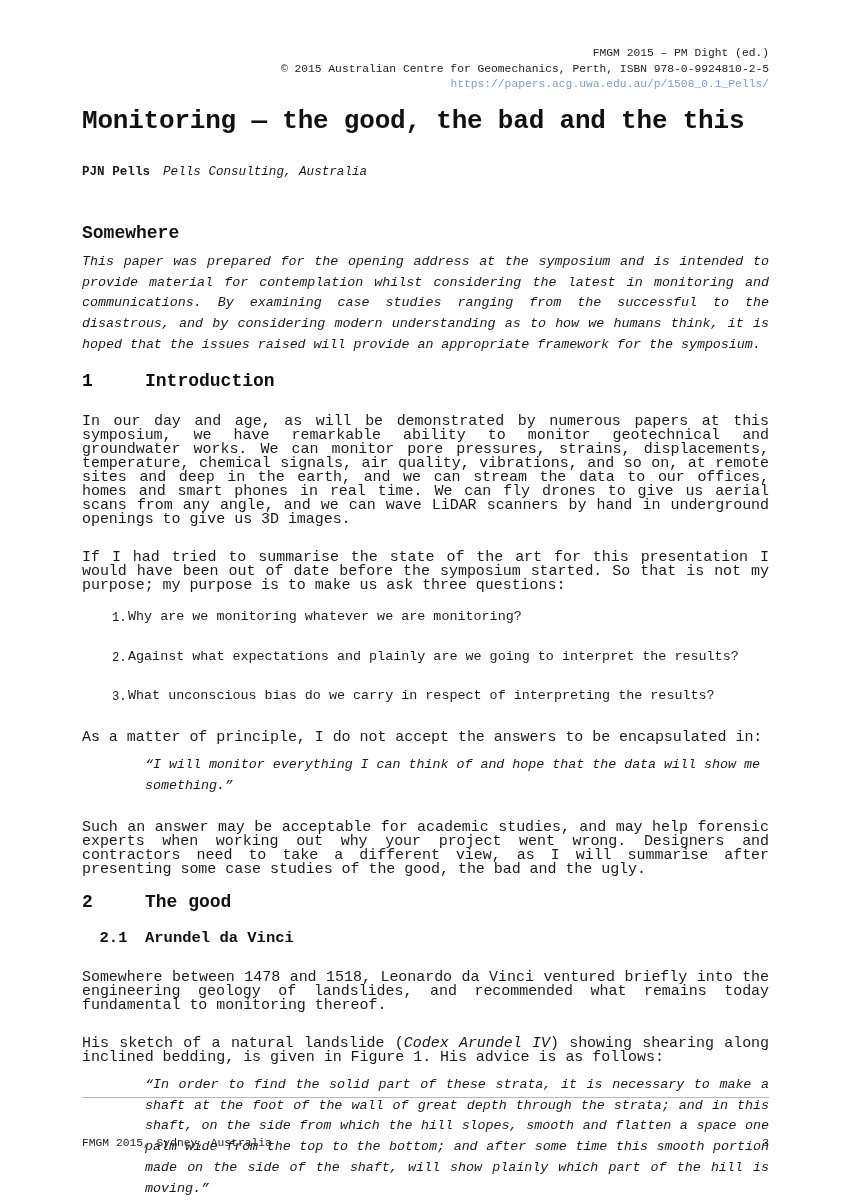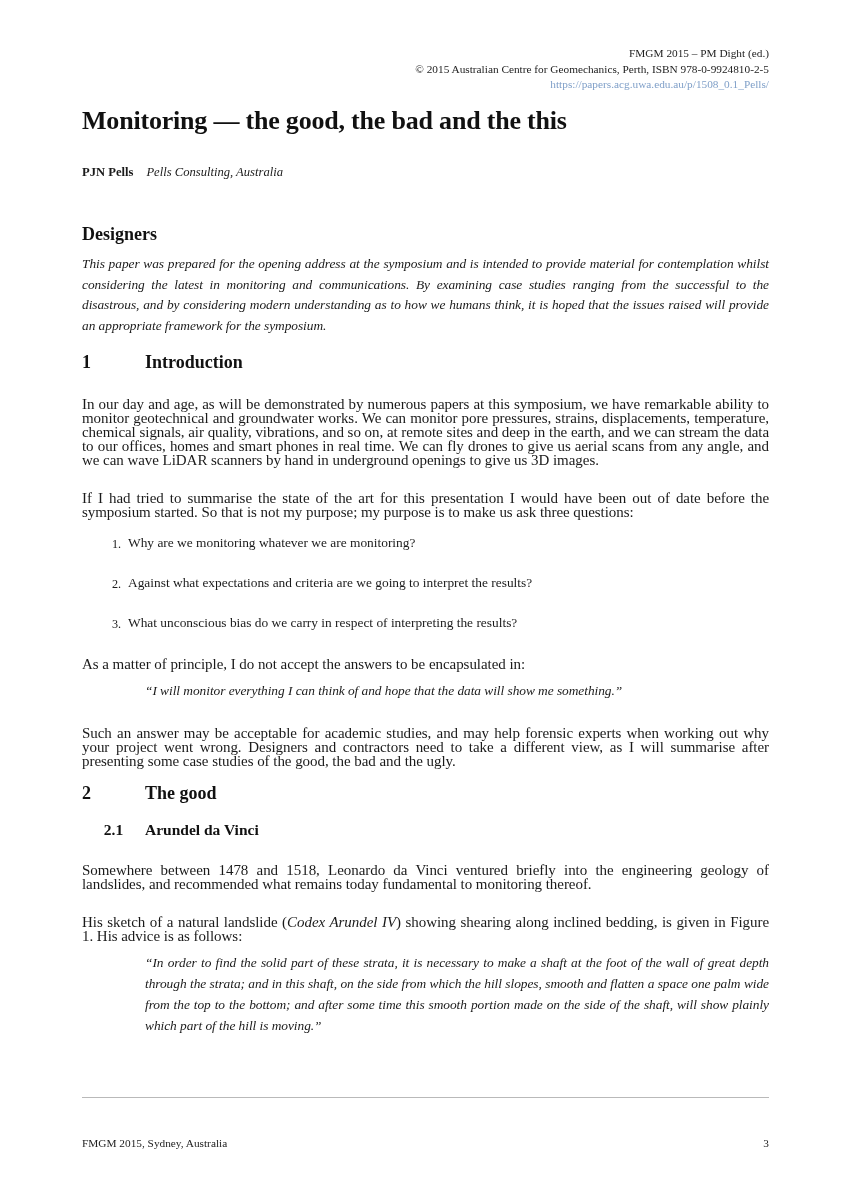--- a/index.html
+++ b/index.html
@@ -2,21 +2,21 @@
 <html><head>
 <meta charset="utf-8">
 <style>
   html,body{margin:0;padding:0;background:#ffffff;}
   .page{
     position:relative;
     width:850px;height:1202px;
     background:#ffffff;
     box-sizing:border-box;
     padding:46px 81px 0 82px;
-    font-family:Liberation Serif, serif;
+    font-family:Liberation Mono, monospace;
     color:#1a1a1a;
     overflow:hidden;
     border-radius:30px;
   }
   .pdf-header{
     text-align:right;
     font-size:11.3px;
     line-height:15.6px;
     color:#222;
   }
@@ -126,38 +126,38 @@
     <div>© 2015 Australian Centre for Geomechanics, Perth, ISBN 978-0-9924810-2-5</div>
     <div><a class="link" id="paper-link" style="color: rgb(127, 159, 200); margin-left: 6px;">https://papers.acg.uwa.edu.au/p/1508_0.1_Pells/</a></div>
   </div>
 
   <h1 class="title">Monitoring — the good, the bad and the this</h1>
 
   <p class="author">
     <span class="author-name">PJN Pells</span><span class="author-affil">Pells Consulting, Australia</span>
   </p>
 
-  <h2 class="abstract-h">Designers</h2>
+  <h2 class="abstract-h">Somewhere</h2>
   <p class="abstract">This paper was prepared for the opening address at the symposium and is intended to provide material for contemplation whilst considering the latest in monitoring and communications. By examining case studies ranging from the successful to the disastrous, and by considering modern understanding as to how we humans think, it is hoped that the issues raised will provide an appropriate framework for the symposium.</p>
 
   <div class="sec-h1">
     <span class="sec-num">1</span><span>Introduction</span>
   </div>
 
   <p class="body-p">In our day and age, as will be demonstrated by numerous papers at this symposium, we have remarkable ability to monitor geotechnical and groundwater works. We can monitor pore pressures, strains, displacements, temperature, chemical signals, air quality, vibrations, and so on, at remote sites and deep in the earth, and we can stream the data to our offices, homes and smart phones in real time. We can fly drones to give us aerial scans from any angle, and we can wave LiDAR scanners by hand in underground openings to give us 3D images.</p>
   <p class="body-p">If I had tried to summarise the state of the art for this presentation I would have been out of date before the symposium started. So that is not my purpose; my purpose is to make us ask three questions:</p>
 
   <ul class="qlist">
     <li>
       <span class="li-num">1.</span>
       <span>Why are we monitoring whatever we are monitoring?</span>
     </li>
     <li>
       <span class="li-num">2.</span>
-      <span>Against what expectations and criteria are we going to interpret the results?</span>
+      <span>Against what expectations and plainly are we going to interpret the results?</span>
     </li>
     <li>
       <span class="li-num">3.</span>
       <span>What unconscious bias do we carry in respect of interpreting the results?</span>
     </li>
   </ul>
 
   <p class="body-p">As a matter of principle, I do not accept the answers to be encapsulated in:</p>
   <p class="quote single">“I will monitor everything I can think of and hope that the data will show me something.”</p>
   <p class="body-p">Such an answer may be acceptable for academic studies, and may help forensic experts when working out why your project went wrong. Designers and contractors need to take a different view, as I will summarise after presenting some case studies of the good, the bad and the ugly.</p>

